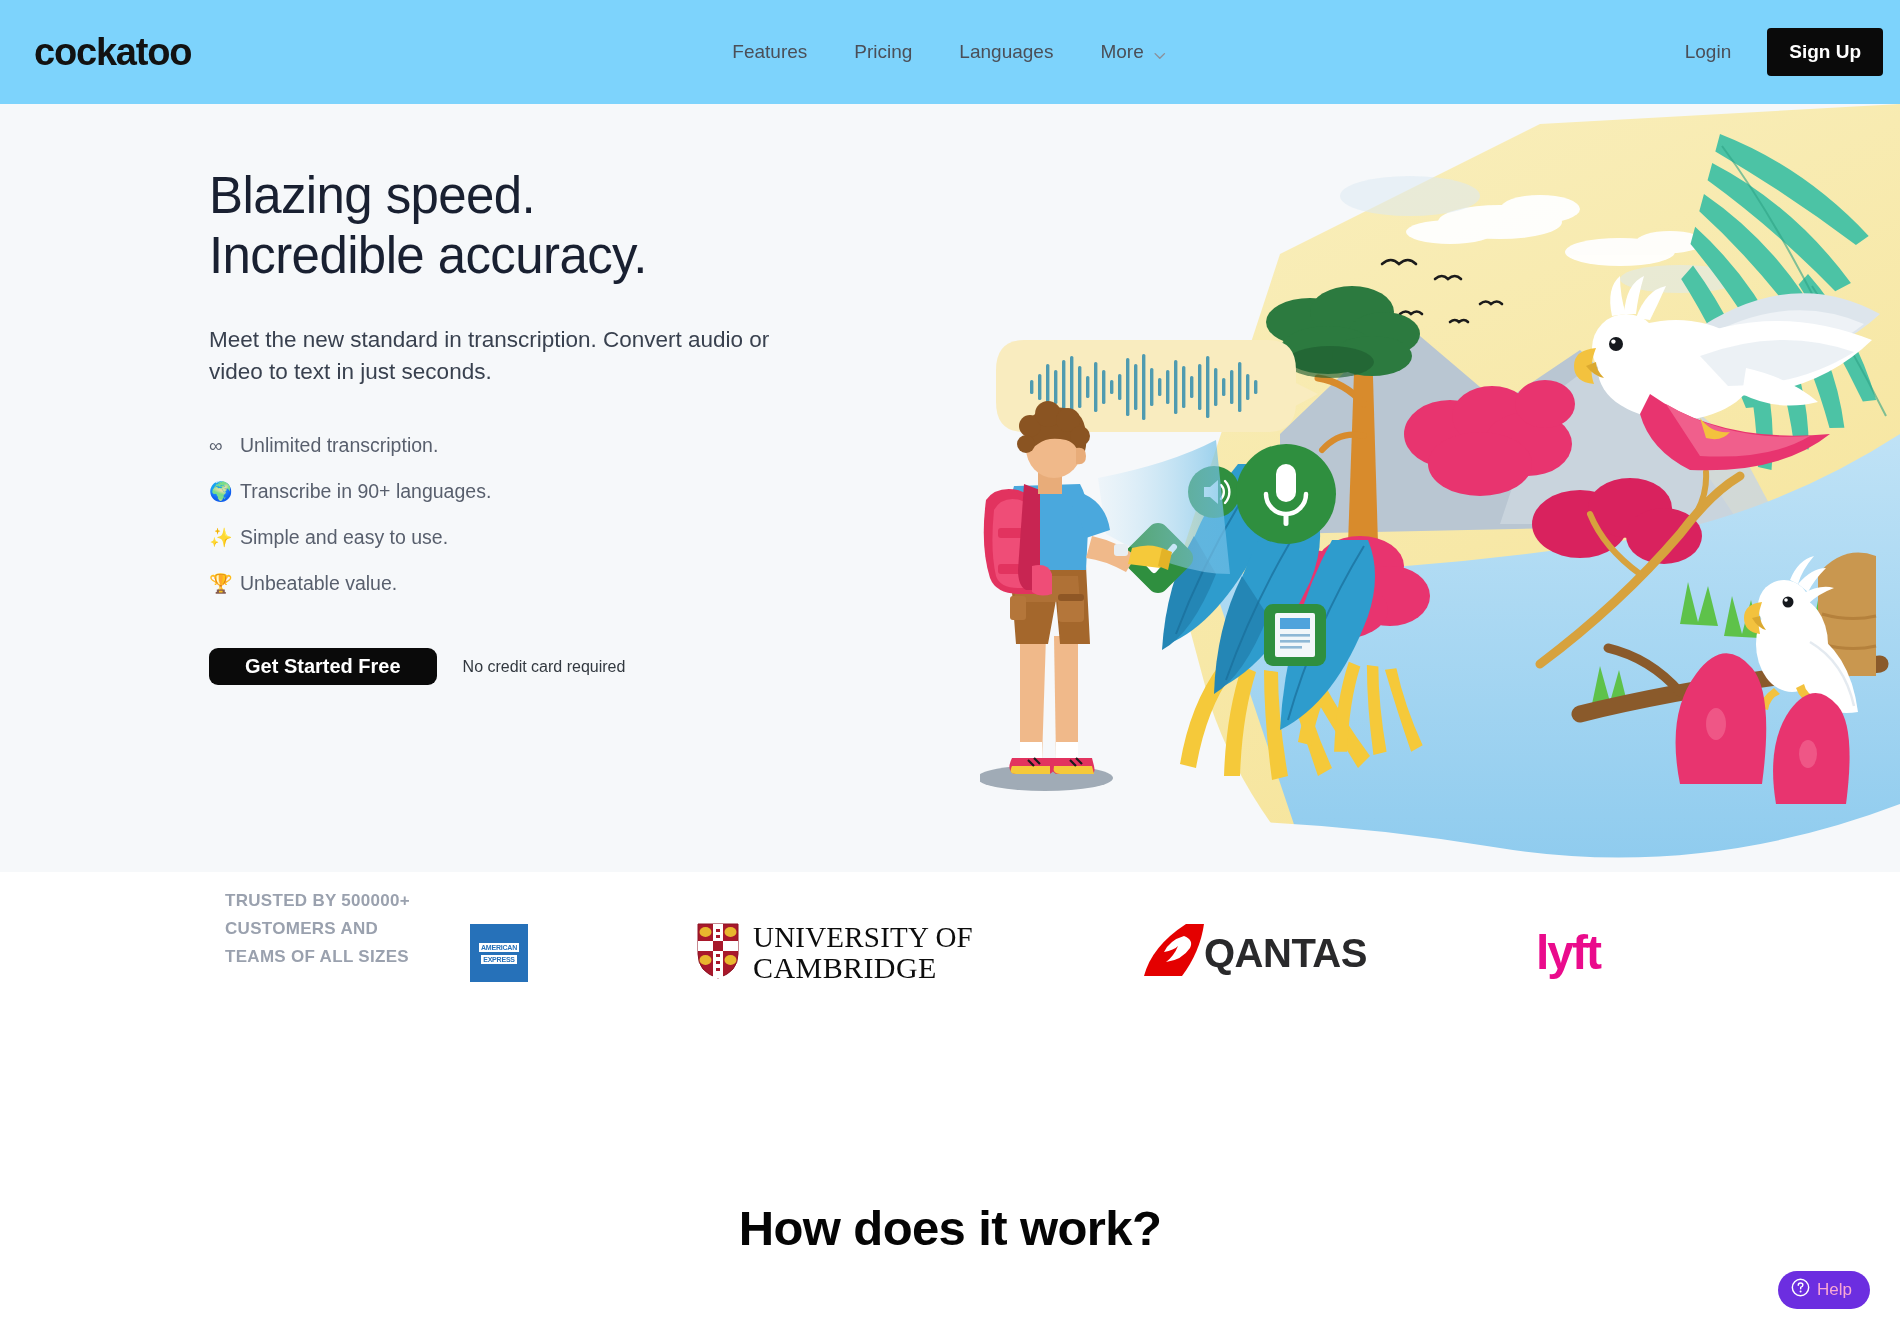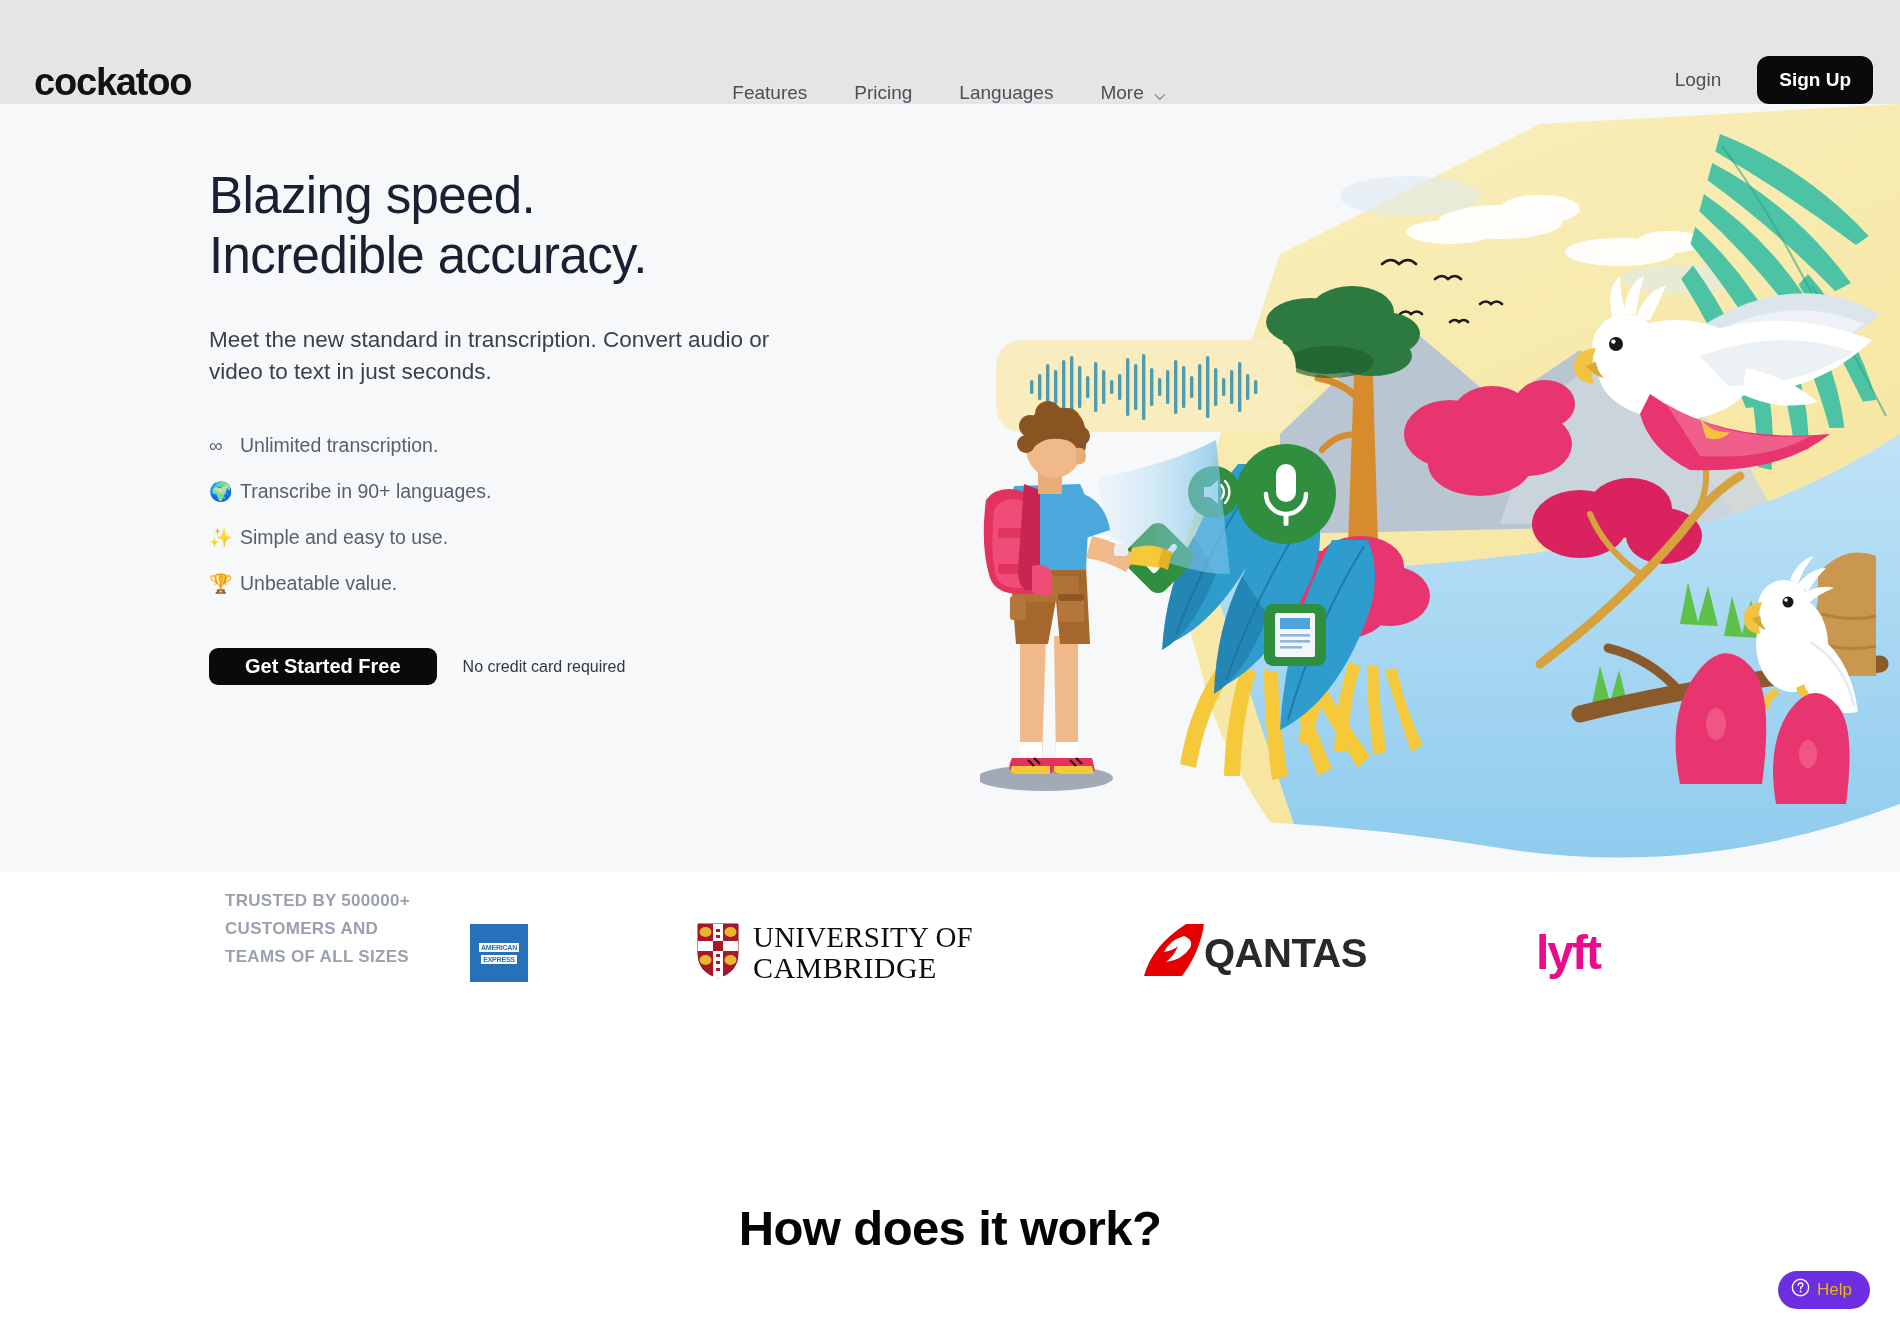--- a/index.html
+++ b/index.html
@@ -8,24 +8,24 @@
     font-family: "Liberation Sans", sans-serif;
     background: #ffffff;
     color: #1b2430;
     -webkit-font-smoothing: antialiased;
   }
 
   
   .header {
     position: relative;
     height: 104px;
-    background: #e5e5e5;
-    display: flex;
-    align-items: flex-end;
-    padding: 0 27px 0 32px;
+    background: #7dd3fc;
+    display: flex;
+    align-items: center;
+    padding: 0 17px 0 32px;
     z-index: 40;
   }
   .logo {
     display: flex;
     align-items: center;
     gap: 2px;
     font-size: 40px;
     font-weight: 700;
     letter-spacing: -0.5px;
     color: #121212;
@@ -75,21 +75,21 @@
     font-size: 19px;
     color: #4b4f58;
     cursor: pointer;
   }
   .signup-btn {
     background: #0a0a0a;
     color: #ffffff;
     font-size: 19px;
     font-weight: 700;
     border: none;
-    border-radius: 12px;
+    border-radius: 4px;
     padding: 13px 22px;
     cursor: pointer;
     font-family: inherit;
     white-space: nowrap;
   }
 
   
   .hero {
     position: relative;
     height: 768px;
@@ -253,21 +253,21 @@
     font-size: 19px;
     color: #3e444e;
   }
 
   
   .help-widget {
     position: fixed;
     right: 30px;
     bottom: 12px;
     background: #6c2ee0;
-    color: #eab308;
+    color: #f9a8d4;
     border-radius: 22px;
     height: 38px;
     padding: 0 18px 0 13px;
     display: flex;
     align-items: center;
     gap: 7px;
     font-size: 17px;
     font-weight: 400;
     cursor: pointer;
     z-index: 90;

